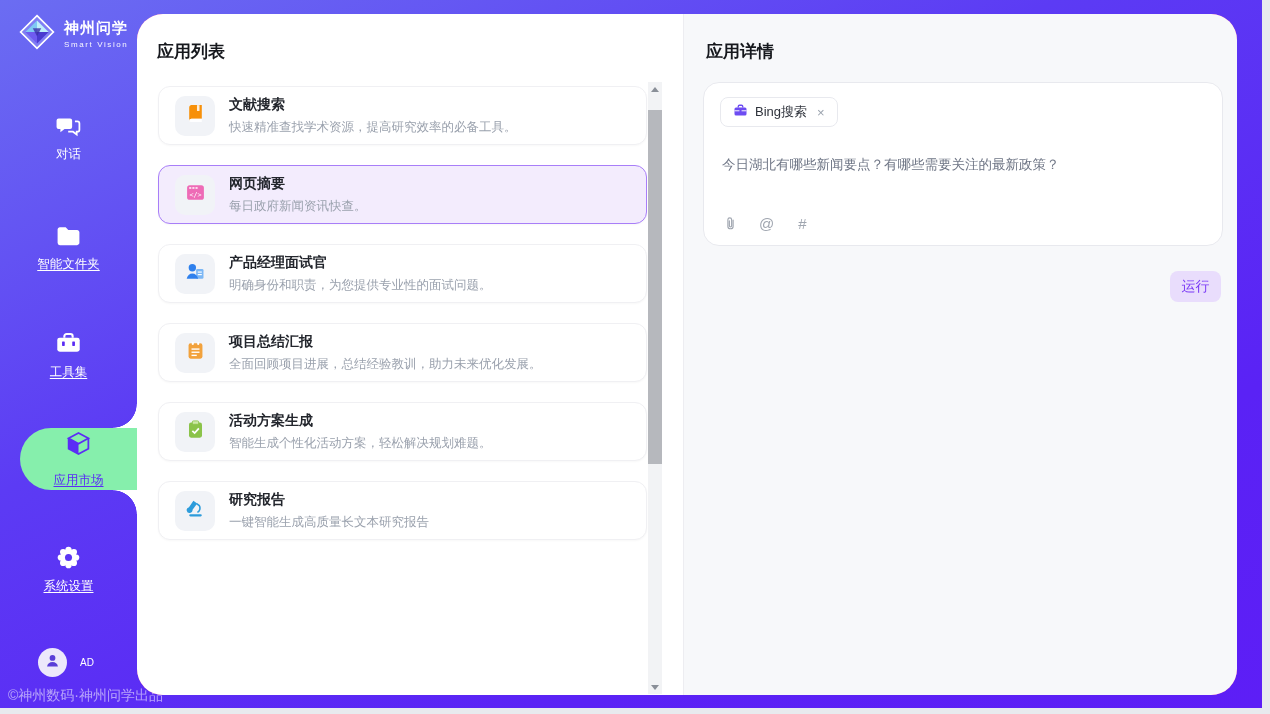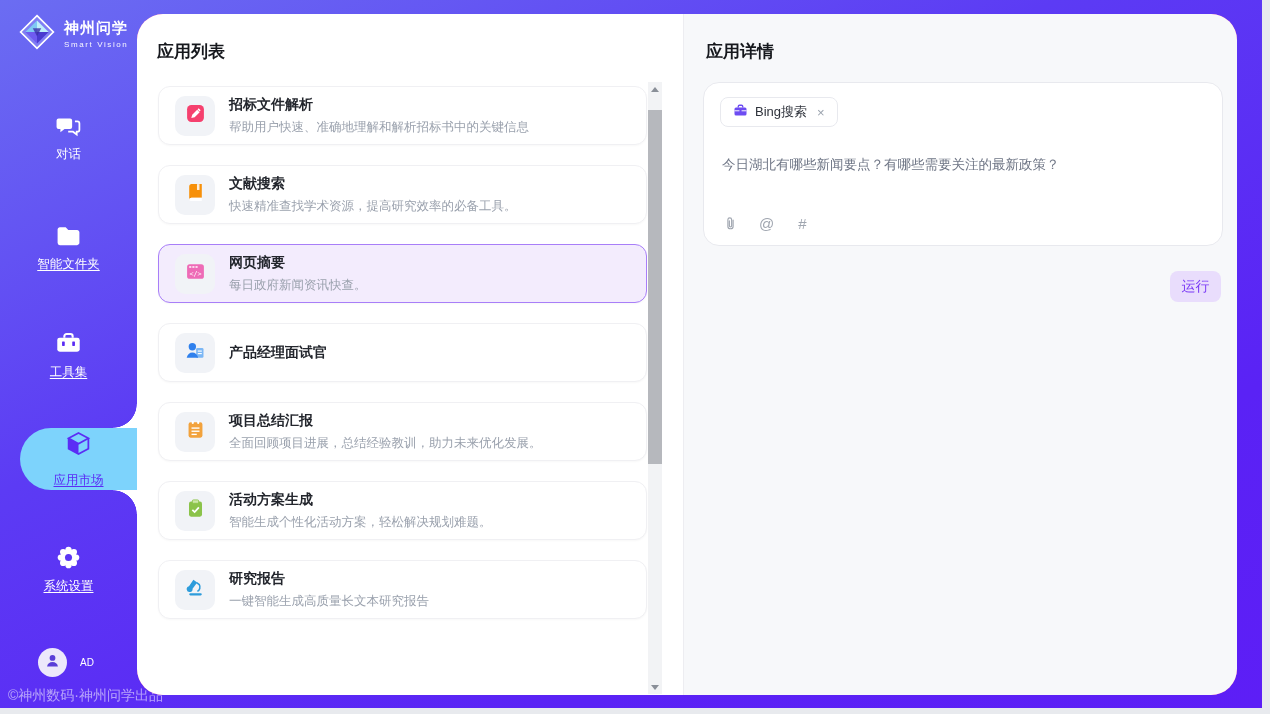--- a/index.html
+++ b/index.html
@@ -16,21 +16,21 @@
   .logo { position:absolute; left:18px; top:13px; display:flex; align-items:center; gap:8px; }
   .logo-text { display:flex; flex-direction:column; color:#fff; }
   .logo-name { font-size:15px; font-weight:bold; letter-spacing:1px; }
   .logo-sub { font-size:8px; letter-spacing:1.6px; margin-top:2px; opacity:.95; }
 
   .nav-item { position:absolute; left:0; width:137px; display:flex; flex-direction:column; align-items:center; color:#fff; cursor:pointer; }
   .nav-item .nav-icon { width:27px; height:27px; }
   .nav-label { font-size:12.5px; margin-top:7px; }
   .nav-item:not([data-name="sidebar-item-chat"]) .nav-label { text-decoration:underline; text-underline-offset:2px; }
 
-  .nav-item.active { left:20px; width:117px; height:62px; background:#7dd3fc; border-radius:31px 0 0 31px; justify-content:center; color:#5b2df5;gap:8px; }
+  .nav-item.active { left:20px; width:117px; height:62px; background:#86efac; border-radius:31px 0 0 31px; justify-content:center; color:#5b2df5;gap:8px; }
   .nav-item.active .nav-label { color:#5b2df5; }
   .curve { position:absolute; right:0; width:24px; height:24px; }
   .curve.top { top:-24px; background:radial-gradient(circle 24px at 0 0, rgba(0,0,0,0) 23.4px, #fff 24px); }
   .curve.bottom { bottom:-24px; background:radial-gradient(circle 24px at 0 100%, rgba(0,0,0,0) 23.4px, #fff 24px); }
 
   .user-row { position:absolute; left:38px; top:648px; display:flex; align-items:center; gap:13px; }
   .avatar { width:29px; height:29px; border-radius:50%; background:#ece8fb; display:flex; align-items:center; justify-content:center; }
   .avatar svg { width:17px; height:17px; }
   .user-name { color:#fff; font-size:10px; }
   .side-footer { position:absolute; left:8px; top:687px; color:rgba(255,255,255,.55); font-size:14px; white-space:nowrap; }
@@ -166,33 +166,20 @@
     <div class="side-footer" data-name="sidebar-footer">©神州数码·神州问学出品</div>
   </div>
 
   <div class="content" data-name="main-content">
 
     <section class="list-panel" data-name="app-list-panel">
       <h2 class="panel-title" data-name="app-list-title">应用列表</h2>
       <div class="cards" id="cards-root" data-name="app-card-list">
           <div class="card" data-name="app-card">
             <span class="tile" data-name="app-card-tile">
-              <span data-name="pen-document-icon"><svg viewBox="0 0 20 20">
-                  <rect x="2" y="2" width="16" height="16" rx="4" fill="#f5406e"></rect>
-                  <path d="M6 14.4l.9-3.2 4.7-4.7 2.3 2.3-4.7 4.7z" fill="#fff"></path>
-                  <path d="M12.5 5.6l1.9 1.9" stroke="#fff" stroke-width="1.4"></path>
-                </svg></span>
-            </span>
-            <span class="card-texts">
-              <span class="card-title" data-name="app-card-title">招标文件解析</span>
-              <span class="card-desc" data-name="app-card-desc">帮助用户快速、准确地理解和解析招标书中的关键信息</span>
-            </span>
-          </div>
-          <div class="card" data-name="app-card">
-            <span class="tile" data-name="app-card-tile">
               <span data-name="book-icon"><svg viewBox="0 0 20 20">
                   <path d="M4 4.2C4 3 5 2 6.2 2H16v13H6.2A2.2 2.2 0 0 0 4 17.2z" fill="#f79009"></path>
                   <path d="M4 17.2A2.2 2.2 0 0 1 6.2 15H16v3H6.2A2.2 2.2 0 0 1 4 17.2z" fill="#fff" opacity=".9"></path>
                   <rect x="11.4" y="2" width="2.4" height="5.6" fill="#fff" opacity=".85"></rect>
                 </svg></span>
             </span>
             <span class="card-texts">
               <span class="card-title" data-name="app-card-title">文献搜索</span>
               <span class="card-desc" data-name="app-card-desc">快速精准查找学术资源，提高研究效率的必备工具。</span>
             </span>
@@ -217,20 +204,21 @@
               <span data-name="person-document-icon"><svg viewBox="0 0 20 20">
                   <rect x="10.6" y="7.6" width="7" height="9.4" rx="1.2" fill="#7cb7f5"></rect>
                   <rect x="12.2" y="10" width="3.8" height="1.1" fill="#fff"></rect>
                   <rect x="12.2" y="12.4" width="3.8" height="1.1" fill="#fff"></rect>
                   <circle cx="7" cy="6.4" r="3.5" fill="#2f80ed"></circle>
                   <path d="M1.6 17c.5-3.3 2.8-5.2 5.4-5.2 2.7 0 5 1.9 5.5 5.2z" fill="#2f80ed"></path>
                 </svg></span>
             </span>
             <span class="card-texts">
               <span class="card-title" data-name="app-card-title">产品经理面试官</span>
+              <span class="card-desc" data-name="app-card-desc">明确身份和职责，为您提供专业性的面试问题。</span>
             </span>
           </div>
           <div class="card" data-name="app-card">
             <span class="tile" data-name="app-card-tile">
               <span data-name="notepad-icon"><svg viewBox="0 0 20 20">
                   <rect x="3.4" y="3.2" width="13.2" height="14.6" rx="2" fill="#f2a23c"></rect>
                   <rect x="6.4" y="1.8" width="2" height="3" rx="1" fill="#fff"></rect>
                   <rect x="11.6" y="1.8" width="2" height="3" rx="1" fill="#fff"></rect>
                   <rect x="6.2" y="8" width="7.6" height="1.3" fill="#fff"></rect>
                   <rect x="6.2" y="11" width="7.6" height="1.3" fill="#fff"></rect>

